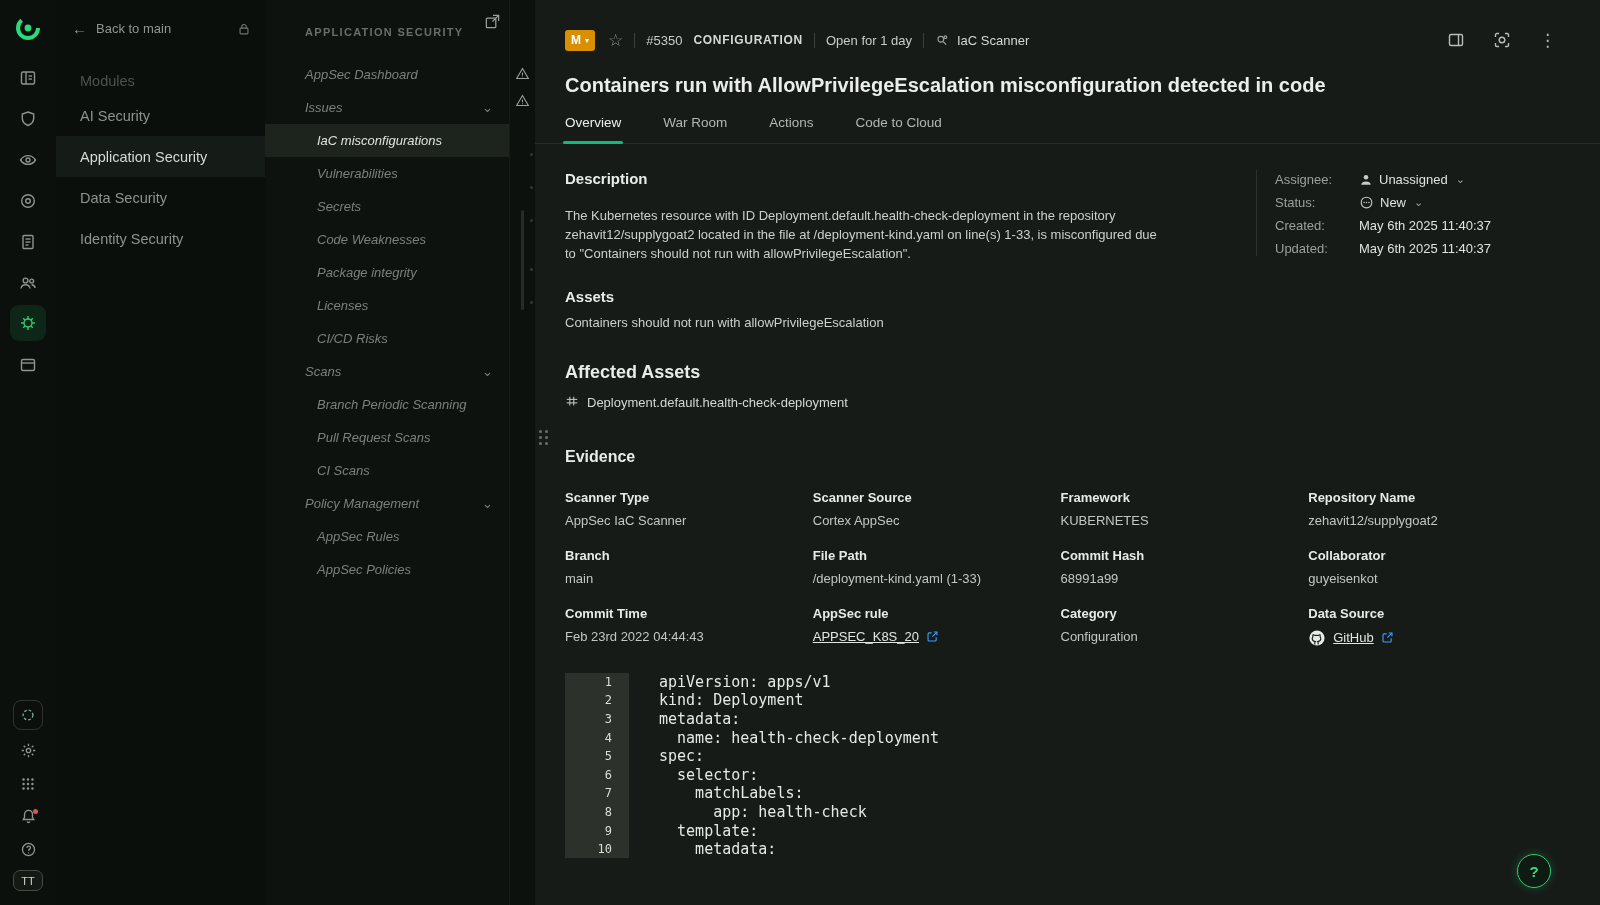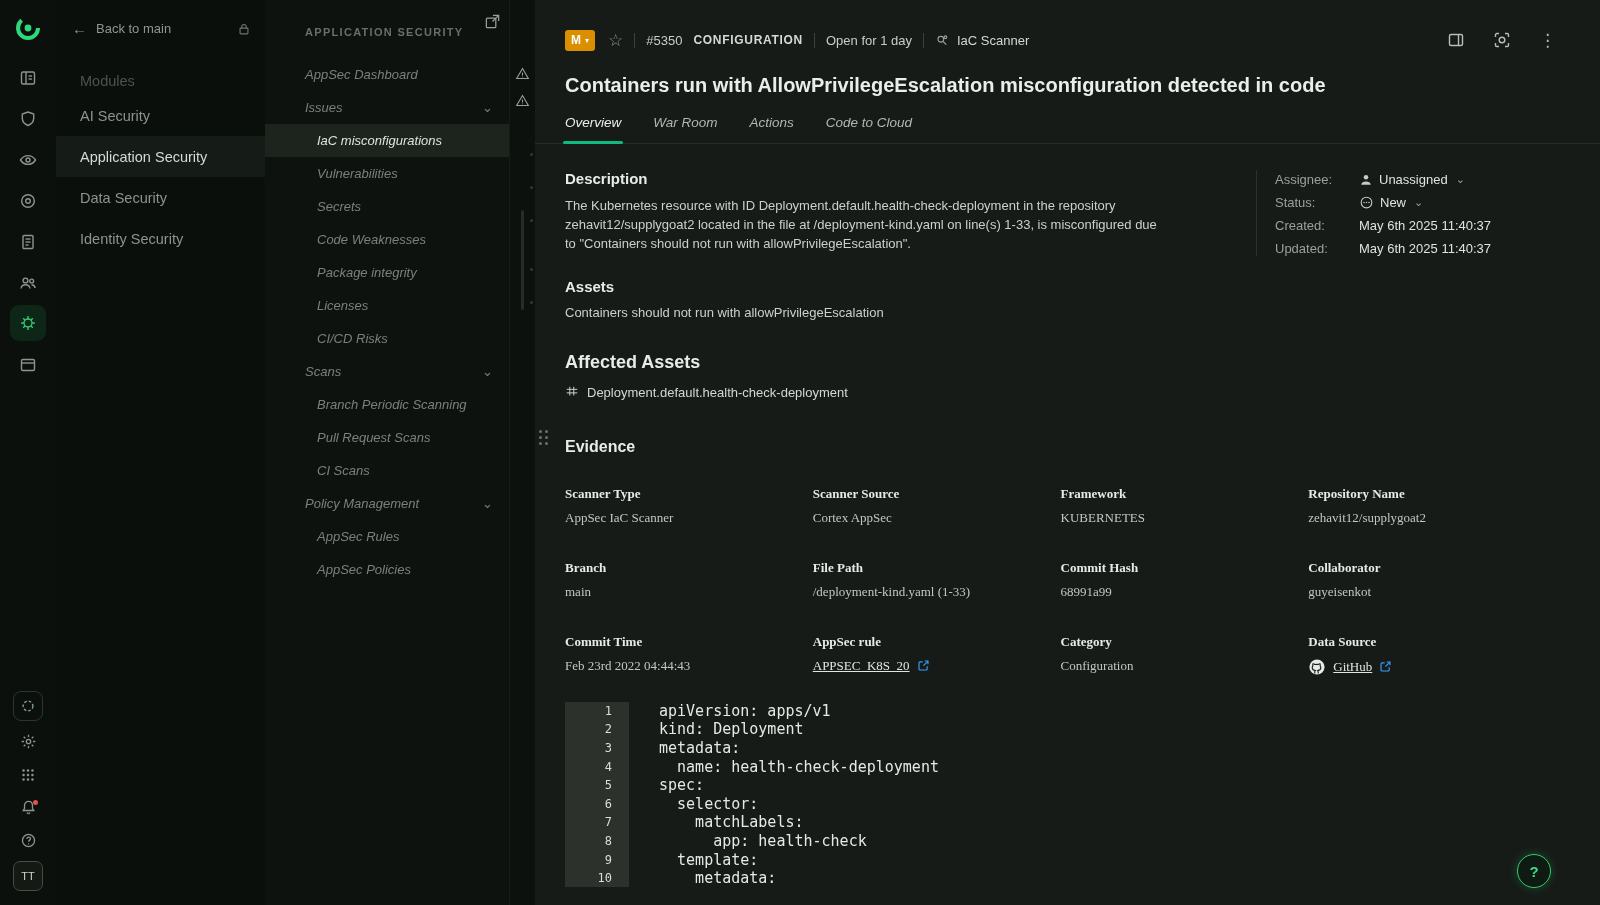--- a/index.html
+++ b/index.html
@@ -12,21 +12,21 @@
     display:flex; flex-direction:column; align-items:center; padding:12px 0 14px; }
   .logo-wrap { width:32px; height:32px; margin-bottom:13px; display:flex; align-items:center; justify-content:center; }
   .rail-btn { width:40px; height:41px; display:flex; align-items:center; justify-content:center; cursor:pointer; }
   .rail-btn.small { height:33px; }
   .rail-btn.selected { background:rgba(34,197,94,.13); border-radius:9px; width:36px; height:36px; margin:2px 0 3px; }
   .rail-bottom { margin-top:auto; display:flex; flex-direction:column; align-items:center; }
   .status-btn { width:30px; height:30px; border:1px solid #2c352c; border-radius:8px;
     display:flex; align-items:center; justify-content:center; margin-bottom:4px; }
   .bell-wrap { position:relative; }
   .bell-dot { position:absolute; top:9px; right:10px; width:5px; height:5px; border-radius:50%; background:#e05252; }
-  .avatar { width:30px; height:30px; border:1px solid #454b45; border-radius:7px; background:#141914;
+  .avatar { width:30px; height:21px; border:1px solid #454b45; border-radius:7px; background:#141914;
     color:#cfd3cf; font-size:11px; display:flex; align-items:center; justify-content:center; margin-top:4px; }
 
   
   .side1 { position:absolute; left:56px; top:0; width:209px; height:905px; background:#0b0f0b; }
   .back-row { display:flex; align-items:center; gap:9px; padding:20px 14px 0 16px; color:#8f958f; font-size:13px; cursor:pointer; }
   .back-arrow { font-size:15px; color:#8f958f; }
   .back-lock { margin-left:auto; }
   .s1-section { margin:36px 0 6px 24px; font-size:14.5px; color:#4d534d; }
   .s1-item { height:41px; display:flex; align-items:center; padding-left:24px; font-size:14.5px; color:#8d938d; cursor:pointer; }
   .s1-item.selected { background:#151b16; color:#d6dad6; }
@@ -60,46 +60,46 @@
   .vsep { width:1px; height:15px; background:#3a403a; }
   .hdr-id { color:#c9cdc9; font-size:13px; }
   .hdr-cat { color:#d6d9d6; font-size:12px; letter-spacing:.7px; font-weight:600; }
   .hdr-age { color:#c9cdc9; font-size:13px; }
   .hdr-scanner { display:flex; align-items:center; gap:7px; color:#d4d8d4; font-size:13px; }
   .hdr-right { margin-left:auto; display:flex; align-items:center; gap:28px; }
   .hdr-right .icon-btn { cursor:pointer; }
   .dots { color:#b8bdb8; font-size:17px; letter-spacing:0; cursor:pointer; }
   .issue-title { margin-top:22px; font-size:20px; font-weight:700; color:#ebedeb; }
 
-  .tabs-row { margin-top:18px; padding-left:30px; border-bottom:1px solid #262c26; display:flex; gap:32px;font-style:italic; }
+  .tabs-row { margin-top:18px; padding-left:30px; border-bottom:1px solid #262c26; display:flex; gap:42px; }
   .tab { position:relative; padding-bottom:13px; font-size:13.5px; color:#b2b7b2; cursor:pointer; }
   .tab .tab-underline { display:none; position:absolute; left:-2px; right:-2px; bottom:-1px; height:3px;
     background:#10b981; border-radius:2px; }
   .tab.active { color:#eceeec; }
   .tab.active .tab-underline { display:block; }
 
   .content { padding:26px 44px 0 30px; }
   .top-cols { display:flex; }
   .desc-col { flex:1; padding-right:40px; }
   .sec-h { font-size:15px; font-weight:700; color:#e9ebe9; }
-  .desc-body { margin-top:10px; max-width:600px; font-size:13px; line-height:1.45; color:#ccd0cc; }
+  .desc-body { margin-top:20px; max-width:600px; font-size:13px; line-height:1.45; color:#ccd0cc; }
   .impact-h { margin-top:24px; }
   .impact-body { margin-top:10px; font-size:13px; color:#ccd0cc; }
   .assets-h { margin-top:32px; font-size:18px; font-weight:700; color:#e9ebe9; }
   .asset-row { margin-top:12px; display:flex; align-items:center; gap:8px; font-size:13px; color:#d4d8d4; }
 
   .meta-col { width:300px; border-left:1px solid #2b312b; padding:2px 0 0 18px; align-self:flex-start; }
   .meta-grid { display:grid; grid-template-columns:84px 1fr; row-gap:8px; align-items:center; }
   .meta-label { color:#9aa09a; font-size:13px; }
   .meta-value { display:flex; align-items:center; gap:6px; color:#dfe2df; font-size:13px; }
   .meta-chev { color:#9aa09a; font-size:11px; margin-left:2px; }
   .meta-value.dd { cursor:pointer; }
 
   .evidence-h { margin-top:38px; font-size:16px; font-weight:700; color:#e9ebe9; }
-  .evidence-grid { margin-top:30px; display:grid; grid-template-columns:repeat(4,1fr); row-gap:34px;font-family:Liberation Serif, serif; }
+  .evidence-grid { margin-top:24px; display:grid; grid-template-columns:repeat(4,1fr); row-gap:20px; }
   .f-label { font-size:13px; font-weight:700; color:#e7eae7; }
   .f-value { margin-top:8px; display:flex; align-items:center; gap:7px; font-size:13px; color:#c2c7c2; }
   .field .gh-mark, .field .ext { display:none; }
   .field.has-github .gh-mark { display:inline-flex; }
   .field.link-value .ext { display:inline-flex; cursor:pointer; }
   .field.link-value .f-text { color:#e2e5e2; text-decoration:underline; cursor:pointer; }
 
   .code-block { margin-top:26px; }
   .code-row { display:flex; height:18.6px; align-items:center; }
   .ln { width:64px; background:#2c312c; color:#dadeda; font-family:"DejaVu Sans Mono","Liberation Mono",monospace;

